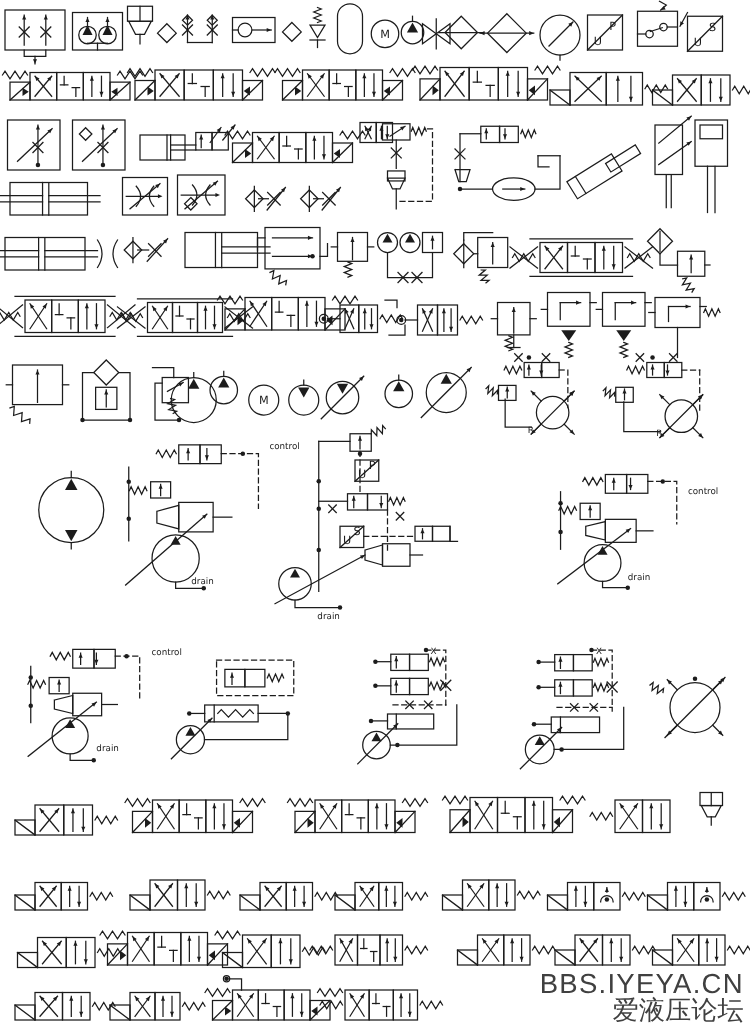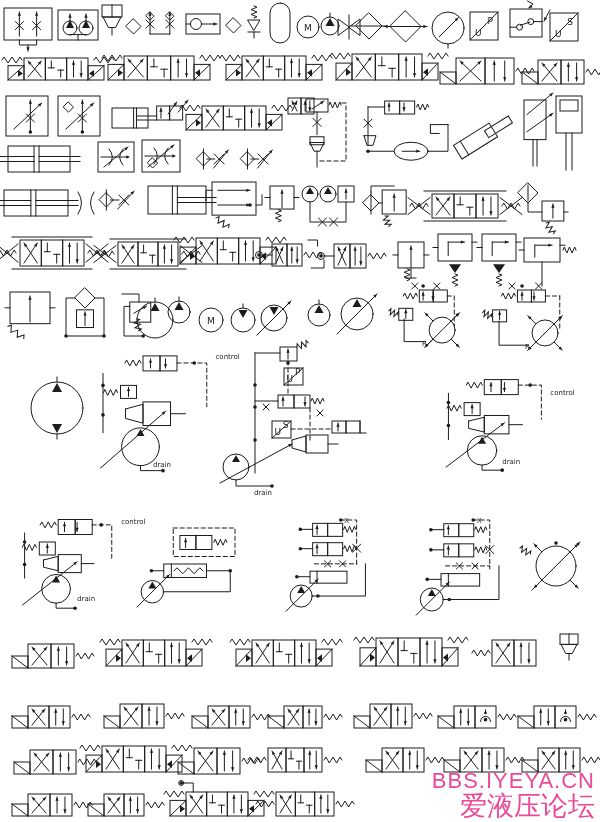--- a/index.html
+++ b/index.html
@@ -6,21 +6,21 @@
   body{width:600px;height:822px;font-family:"Liberation Sans",sans-serif;}
   #wrap{position:relative;width:600px;height:822px;background:#fff;overflow:hidden;}
   svg{position:absolute;left:0;top:0;}
   svg *{stroke:#1c1c1c;fill:none;stroke-width:1;stroke-linecap:square;}
   svg .f{fill:#1c1c1c;stroke:none;}
   svg text{fill:#1c1c1c;stroke:none;font-family:"DejaVu Sans",sans-serif;}
   svg .lbl{font-size:7px;}
   svg .lb2{font-size:9px;text-anchor:middle;}
   .wm{position:absolute;right:5px;bottom:2px;text-align:right;line-height:1.05;}
   .wm .l1{font-size:22px;letter-spacing:1px;display:block;}
-  .wm .l2{font-size:27px;display:block;}
+  .wm .l2{font-size:21px;display:block;}
 </style>
 </head>
 <body>
 
 <div id="wrap">
   <svg id="sheet" width="600" height="822" viewBox="0 0 600 822">
       <g>
         <rect x="4" y="8" width="48" height="32"></rect>
         <polyline points="19.36,36 19.36,12"></polyline>
         <polygon points="19.36,12 20.99104181223828,15.652355761249233 17.72895818776172,15.652355761249233" class="f"></polygon>
@@ -1518,17 +1518,17 @@
         <polyline points="306.5466666666666,805.2 311.96,805.2"></polyline>
         <rect x="314.6666666666667" y="792" width="19.333333333333332" height="24"></rect>
         <polyline points="320.85333333333335,813 320.85333333333335,795"></polyline>
         <polygon points="320.85333333333335,795 322.4843751455716,798.6523557612493 319.2222915210951,798.6523557612493" class="f"></polygon>
         <polyline points="327.81333333333333,795 327.81333333333333,813"></polyline>
         <polygon points="327.81333333333333,813 326.18229152109507,809.3476442387507 329.4443751455716,809.3476442387507" class="f"></polygon>
         <polyline points="256,804 257.8,801 261.4,807 265,801 268.6,807 272.2,801 274,804"></polyline>
         <polyline points="336,804 337.8,801 341.4,807 345,801 348.6,807 352.2,801 354,804"></polyline>
       </g>
     </svg>
-  <div class="wm" style="color: #ec4899;">
+  <div class="wm" style="color: #404040;">
     <span class="l1">BBS.IYEYA.CN</span>
     <span class="l2">爱液压论坛</span>
   </div>
 </div>
 
 </body></html>

